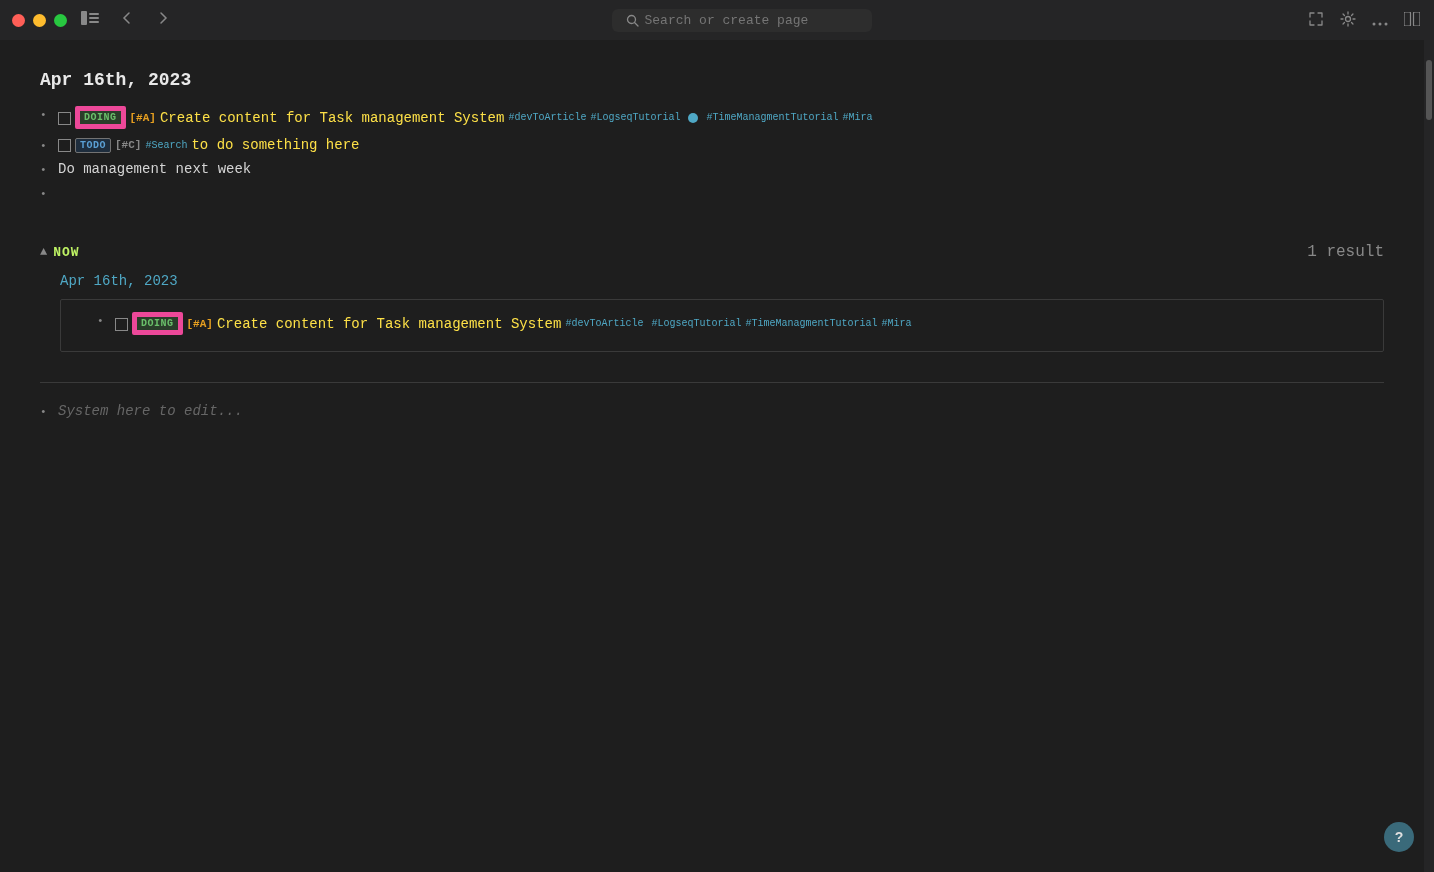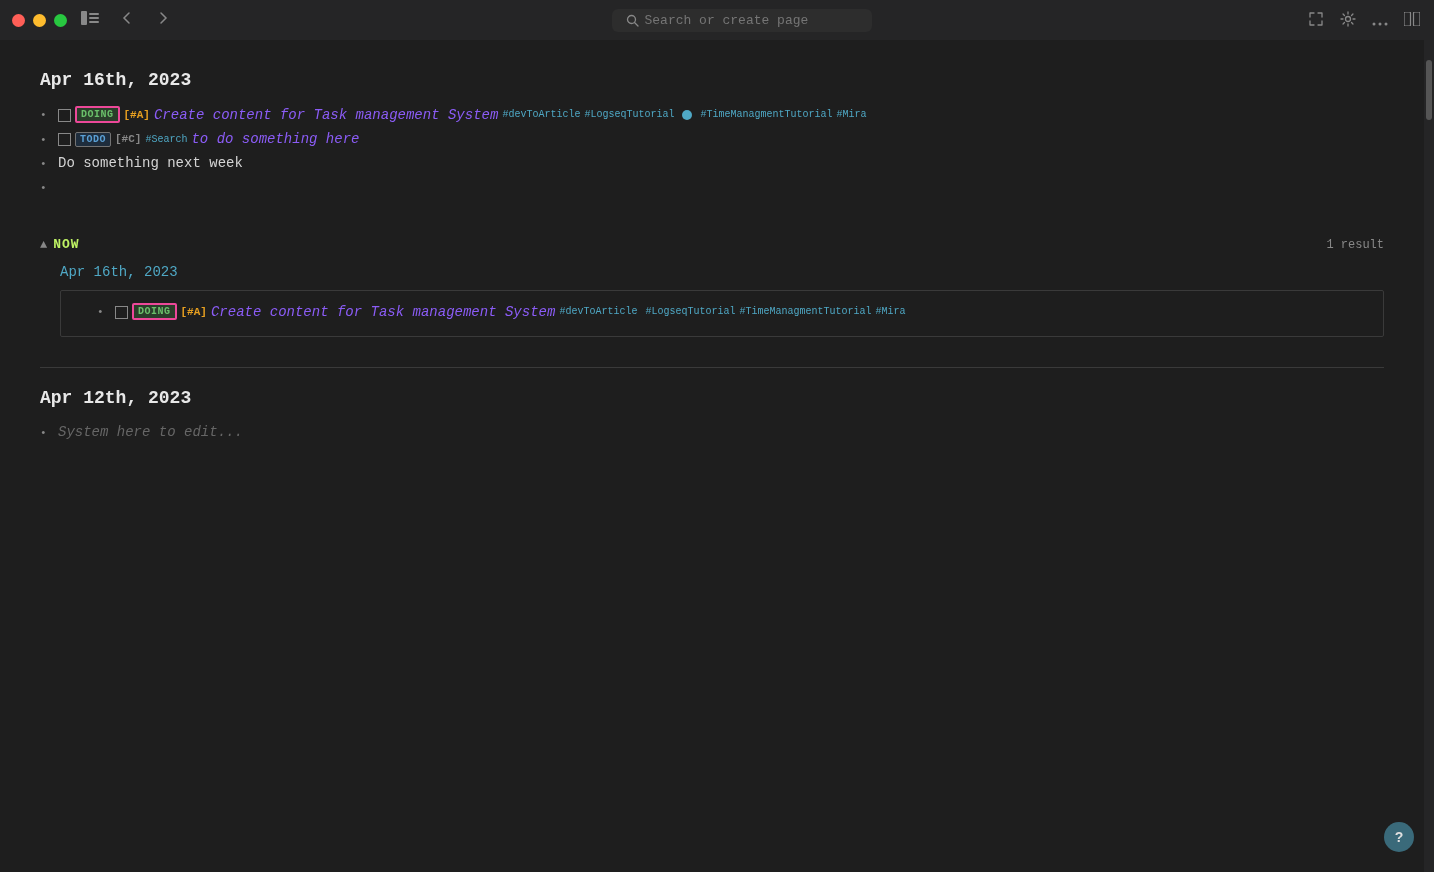--- a/index.html
+++ b/index.html
@@ -173,41 +173,40 @@
       font-size: 10px;
       font-weight: bold;
       padding: 1px 4px;
       border-radius: 2px;
       letter-spacing: 0.5px;
       text-transform: uppercase;
     }
     .badge-doing {
       background: #2a3d2a;
       color: #6abf6a;
-      border: 2px solid #ec4899;
+      border: 5px solid #ec4899;
     }
     .badge-todo {
       background: #1e2d3d;
       color: #5a9fd4;
       border: 1px solid #737373;
     }
 
     .priority {
       font-size: 11px;
       color: #e8a020;
       font-weight: bold;
     }
     .priority-c {
       color: #888;
     }
 
     .task-text {
-      color: #8b5cf6;
-      font-family: 'Courier New', Courier, monospace;
-      font-style: italic;
+      color: #fde047;
+      font-family: 'Courier New', Courier, monospace;
     }
 
     .tag {
       color: #4fa8c5;
       font-family: 'Courier New', Courier, monospace;
       font-size: 10px;
       cursor: pointer;
     }
 
     .plain-text {
@@ -245,21 +244,21 @@
       color: #888;
       font-size: 12px;
     }
     .now-label {
       font-size: 13px;
       font-weight: bold;
       color: #bef264;
       letter-spacing: 1px;
     }
     .now-result {
-      font-size: 12px;
+      font-size: 16px;
       color: #888;
     }
 
     .now-sub-section {
       margin-left: 20px;
     }
     .now-date {
       color: #4fa8c5;
       font-size: 14px;
       margin-bottom: 10px;
@@ -419,21 +418,21 @@
             <span class="badge badge-todo">TODO</span>
             <span class="priority priority-c">[#C]</span>
             <span class="tag">#Search</span>
             <span class="task-text">to do something here</span>
           </div>
         </li>
 
         <li class="entry-item">
           <span class="bullet">•</span>
           <div class="entry-content">
-            <span class="plain-text">Do something next week</span>
+            <span class="plain-text">Do management next week</span>
           </div>
         </li>
 
         <li class="entry-item empty-bullet">
           <span class="bullet">•</span>
         </li>
       </ul>
     </div>
 
     <div class="now-section">
@@ -462,21 +461,20 @@
               <span class="tag">#Mira</span>
             </div>
           </div>
         </div>
       </div>
     </div>
 
     <hr class="divider">
 
     <div class="journal-section">
-      <div class="date-header">Apr 12th, 2023</div>
 
       <ul class="entry-list">
         <li class="entry-item">
           <span class="bullet">•</span>
           <div class="entry-content">
             <span class="click-edit">System here to edit...</span>
           </div>
         </li>
       </ul>
     </div>

